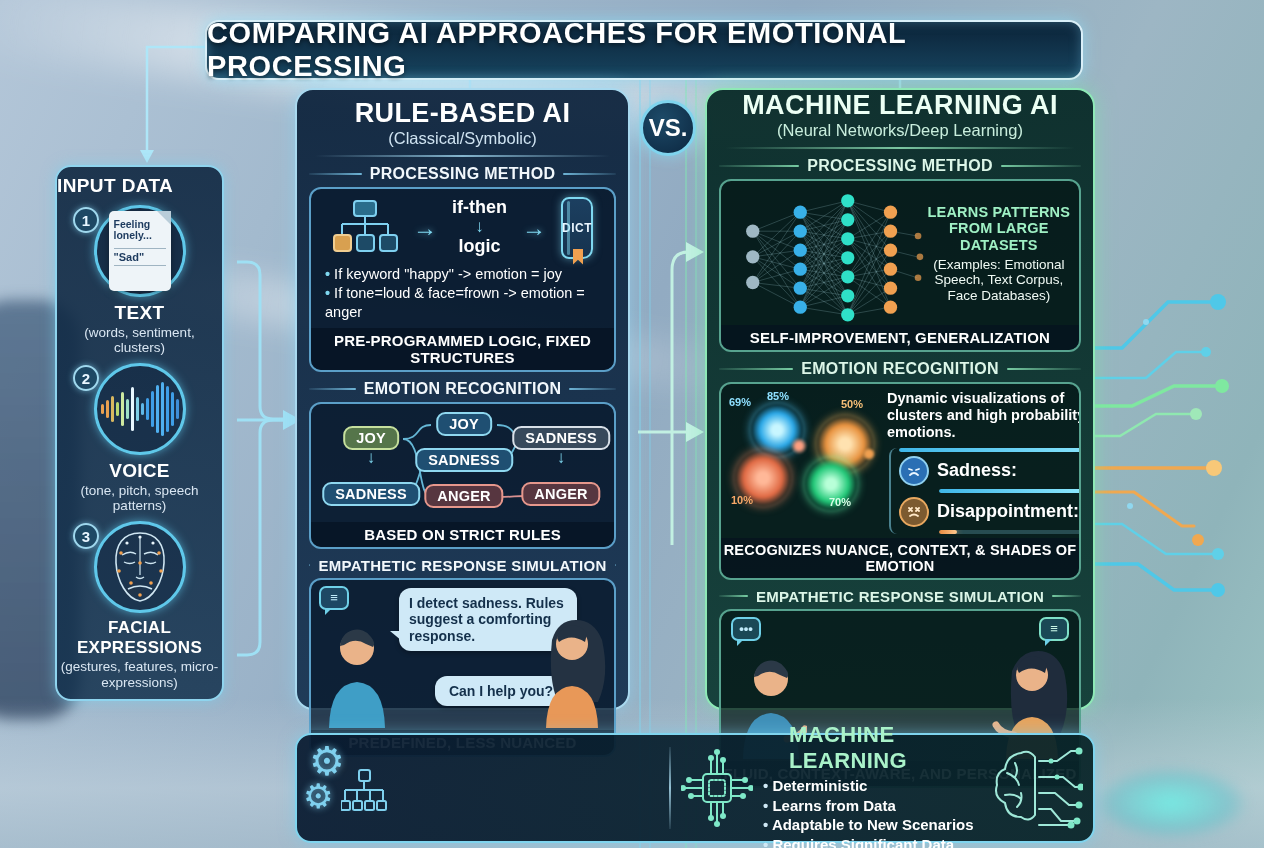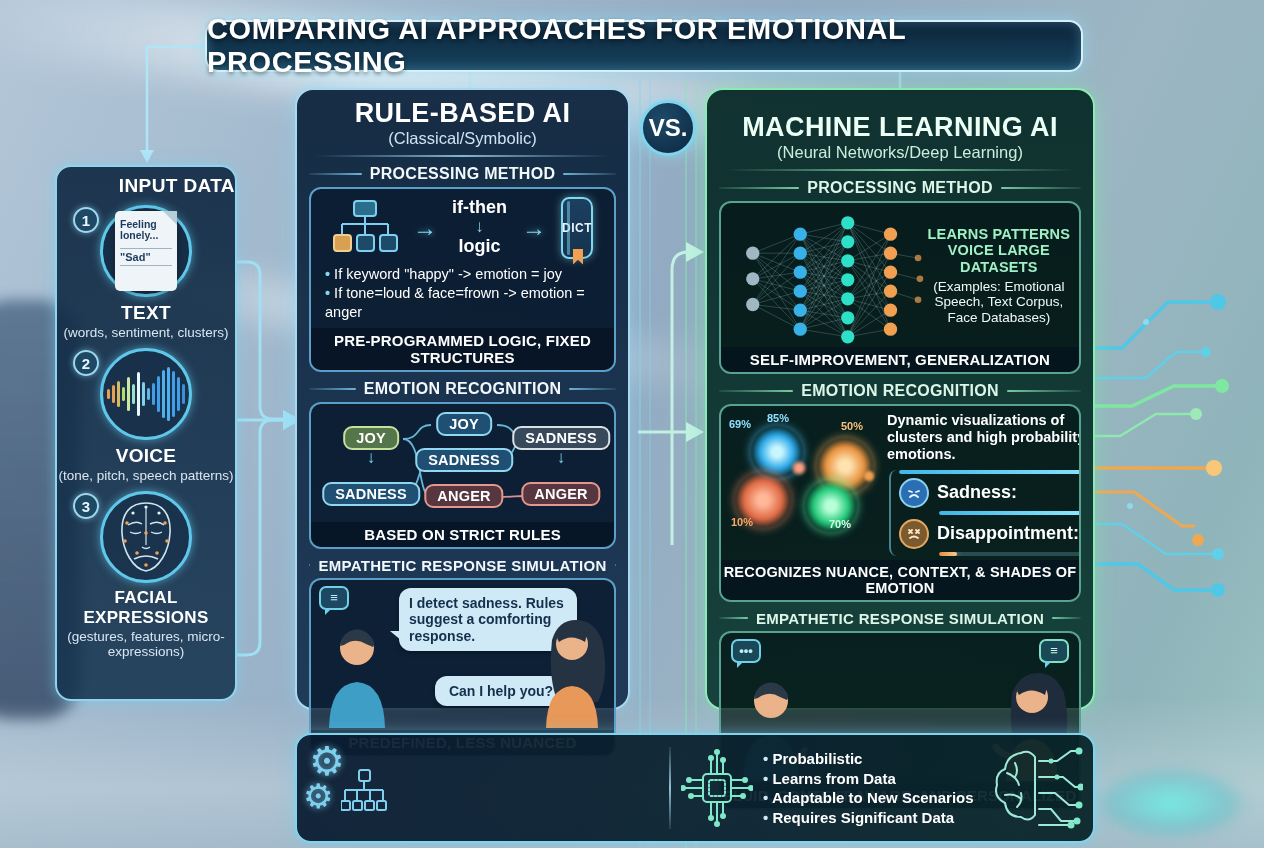--- a/index.html
+++ b/index.html
@@ -24,42 +24,42 @@
     background:radial-gradient(ellipse, rgba(110,240,230,.85), rgba(60,190,200,.35) 55%, rgba(60,190,200,0) 75%);
     filter:blur(6px); }
   .glow-dot { position:absolute; width:26px; height:16px; border-radius:50%;
     background:radial-gradient(ellipse, rgba(255,180,110,.95), rgba(255,150,80,0) 70%); filter:blur(2px); }
 
   
   #wires { position:absolute; left:0; top:0; z-index:1; }
   #rightcircuit { position:absolute; left:1090px; top:278px; z-index:1; }
 
   
-  .title-banner { position:absolute; left:205px; top:20px; width:878px; height:52px; z-index:2;
+  .title-banner { position:absolute; left:205px; top:20px; width:878px; height:60px; z-index:2;
     background:linear-gradient(180deg,#0b2338,#17445f); border:2px solid #d9eff8; border-radius:14px;
     box-shadow:0 0 16px rgba(140,220,245,.7), inset 0 0 12px rgba(120,200,235,.35);
     display:flex; align-items:center; justify-content:center; }
   .title-banner span { color:#fff; font-size:29px; font-weight:800; letter-spacing:.6px;
     text-shadow:0 2px 4px rgba(0,0,0,.45); }
 
   
   .panel { position:absolute; z-index:2; border-radius:18px; }
   .sec { margin:8px 12px 0; }
   .legend { display:flex; align-items:center; gap:8px; margin-bottom:4px; }
   .legend .ln { flex:1; height:2px; border-radius:2px; }
   .legend span { font-size:16px; font-weight:800; letter-spacing:.3px; white-space:nowrap; }
   .ibox { border-radius:12px; overflow:hidden; position:relative; }
   .cap { text-align:center; font-weight:800; color:#fff; font-size:15px; letter-spacing:.2px;
     padding:4px 2px; background:rgba(5,16,30,.62); }
 
   
-  #input-panel { left:55px; top:165px; width:182px; height:536px;
+  #input-panel { left:55px; top:165px; width:169px; height:536px;
     background:linear-gradient(180deg,rgba(14,38,64,.9),rgba(20,50,78,.86));
     border:2px solid #8fd4ee; box-shadow:0 0 14px rgba(120,210,240,.55); border-radius:16px;
-    display:flex; flex-direction:column; align-items:flex-end; padding-top:8px; }
+    display:flex; flex-direction:column; align-items:flex-start; padding-top:8px; }
   #input-panel h2 { color:#fff; font-size:19px; font-weight:800; letter-spacing:.4px; }
   .in-item { position:relative; width:100%; display:flex; flex-direction:column; align-items:center; margin-top:8px; }
   .num-badge { position:absolute; left:16px; top:2px; width:26px; height:26px; border-radius:50%;
     border:2px solid #9fd8ee; background:rgba(30,74,102,.9); color:#e8f6ff; font-size:15px; font-weight:700;
     display:flex; align-items:center; justify-content:center; box-shadow:0 0 6px rgba(130,215,245,.6); }
   .icon-ring { width:92px; height:92px; border-radius:50%; border:3px solid #5fc8ea;
     box-shadow:0 0 10px rgba(95,200,234,.65); display:flex; align-items:center; justify-content:center;
     background:rgba(10,30,55,.35); }
   .in-label { color:#fff; font-size:19px; font-weight:800; margin-top:5px; letter-spacing:.3px; text-align:center; }
   .in-sub { color:#d9e6f2; font-size:13.5px; line-height:1.12; text-align:center; margin-top:1px; }
@@ -129,21 +129,21 @@
   
   #vs { position:absolute; left:640px; top:100px; width:56px; height:56px; z-index:3; border-radius:50%;
     background:radial-gradient(circle at 38% 32%, #1d4a68, #0c2740); border:3px solid #7fd4ee;
     box-shadow:0 0 14px rgba(127,212,238,.8); display:flex; align-items:center; justify-content:center; }
   #vs span { color:#fff; font-size:24px; font-weight:800; }
 
   
   #ml-panel { left:705px; top:88px; width:390px; height:622px;
     background:linear-gradient(180deg,rgba(8,42,39,.95),rgba(13,57,50,.93));
     border:2.5px solid #8ee9b6; box-shadow:0 0 20px rgba(120,235,170,.55); }
-  #ml-panel .p-title { color:#ecfff4; font-size:27px; font-weight:800; text-align:center; margin-top:22px; letter-spacing:.4px; }
+  #ml-panel .p-title { color:#ecfff4; font-size:27px; font-weight:800; text-align:center; margin-top:0; letter-spacing:.4px; }
   #ml-panel .p-sub { color:#c9eedd; font-size:16.5px; text-align:center; }
   #ml-panel .divider { height:1.5px; margin:7px 18px 2px;
     background:linear-gradient(90deg,rgba(150,235,190,0),rgba(150,235,190,.8),rgba(150,235,190,0)); }
   #ml-panel .legend span { color:#dcf6e8; }
   #ml-panel .legend .ln { background:linear-gradient(90deg,rgba(130,220,175,.1),rgba(130,220,175,.9)); }
   #ml-panel .legend .ln.r { background:linear-gradient(90deg,rgba(130,220,175,.9),rgba(130,220,175,.1)); }
   #ml-panel .ibox { border:2px solid #57a38f; background:rgba(4,22,22,.74); }
 
   .nn-row { display:flex; align-items:center; padding:4px 8px 2px; }
   .nn-text { width:152px; text-align:center; }
@@ -492,21 +492,21 @@
                 <circle cx="170" cy="105" r="7"></circle>
                 <circle cx="170" cy="125" r="7"></circle>
               </g>
             <g fill="#f0a050" opacity=".7">
                 <circle cx="199" cy="50" r="3.5"></circle>
                 <circle cx="201" cy="72" r="3.5"></circle>
                 <circle cx="199" cy="94" r="3.5"></circle>
               </g>
           </svg>
           <div class="nn-text">
-            <div class="hl">LEARNS PATTERNS VOICE LARGE DATASETS</div>
+            <div class="hl">LEARNS PATTERNS FROM LARGE DATASETS</div>
             <div class="ex">(Examples: Emotional Speech, Text Corpus, Face Databases)</div>
           </div>
         </div>
         <div class="cap">SELF-IMPROVEMENT, GENERALIZATION</div>
       </div>
     </div>
 
     <div class="sec">
       <div class="legend">
           <div class="ln"></div>
@@ -647,22 +647,23 @@
             <circle cx="42" cy="70" r="3"></circle>
           <circle cx="8" cy="34" r="3"></circle>
             <circle cx="2" cy="42" r="3"></circle>
             <circle cx="10" cy="50" r="3"></circle>
           <circle cx="64" cy="34" r="3"></circle>
             <circle cx="70" cy="42" r="3"></circle>
             <circle cx="62" cy="50" r="3"></circle>
         </g>
       </svg>
       <div class="sum-text" style="flex:1;">
+        <h3>MACHINE LEARNING</h3>
         <ul>
-          <li>Probabilistic</li>
+          <li>Deterministic</li>
           <li>Learns from Data</li>
           <li>Adaptable to New Scenarios</li>
           <li>Requires Significant Data</li>
         </ul>
       </div>
       <svg width="92" height="90" viewBox="0 0 92 90">
         <g stroke="#9fe8d8" stroke-width="2" fill="none" stroke-linecap="round">
           <path d="M30,10 q-14,2 -16,16 q-10,4 -8,16 q-4,12 8,18 q2,14 16,14 q8,6 14,-2 V14 q-6,-8 -14,-4 z"></path>
           <path d="M16,30 q10,4 12,12 M14,52 q10,-2 16,4 M24,20 q4,8 0,14 M26,64 q6,-6 4,-14"></path>
           <path d="M48,18 h18 l14,-10 h6 M48,34 h24 l12,10 h4 M48,50 h16 l14,12 h8 M48,66 h12 l10,12 h14 M48,82 h30"></path>

